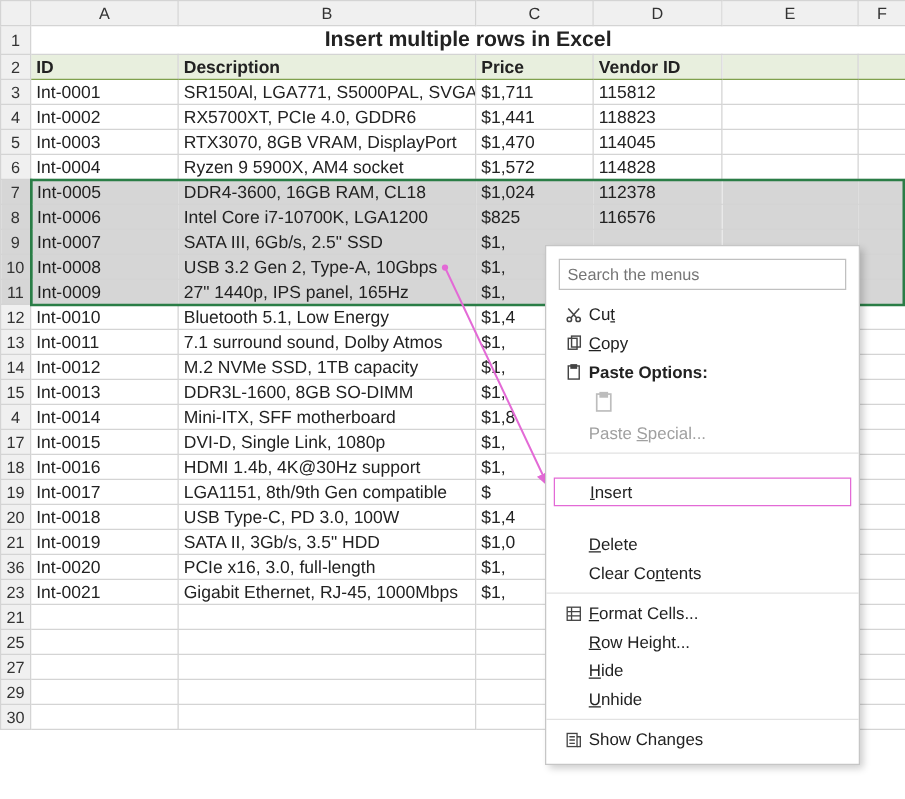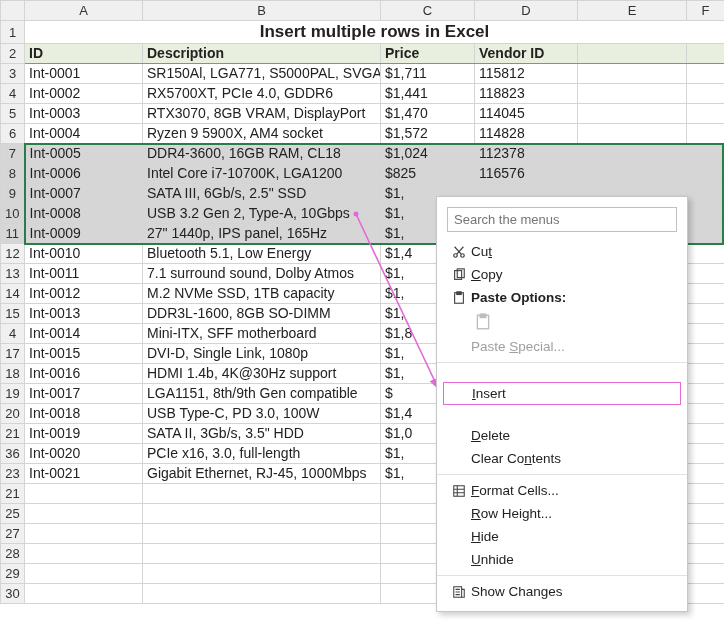--- a/index.html
+++ b/index.html
@@ -348,29 +348,20 @@
       <tr>
         <th class="row-hdr">27</th>
         <td></td>
         <td></td>
         <td></td>
         <td></td>
         <td></td>
         <td></td>
       </tr>
       <tr>
-        <th class="row-hdr">28</th>
-        <td></td>
-        <td></td>
-        <td></td>
-        <td></td>
-        <td></td>
-        <td></td>
-      </tr>
-      <tr>
         <th class="row-hdr">29</th>
         <td></td>
         <td></td>
         <td></td>
         <td></td>
         <td></td>
         <td></td>
       </tr>
       <tr>
         <th class="row-hdr">30</th>

